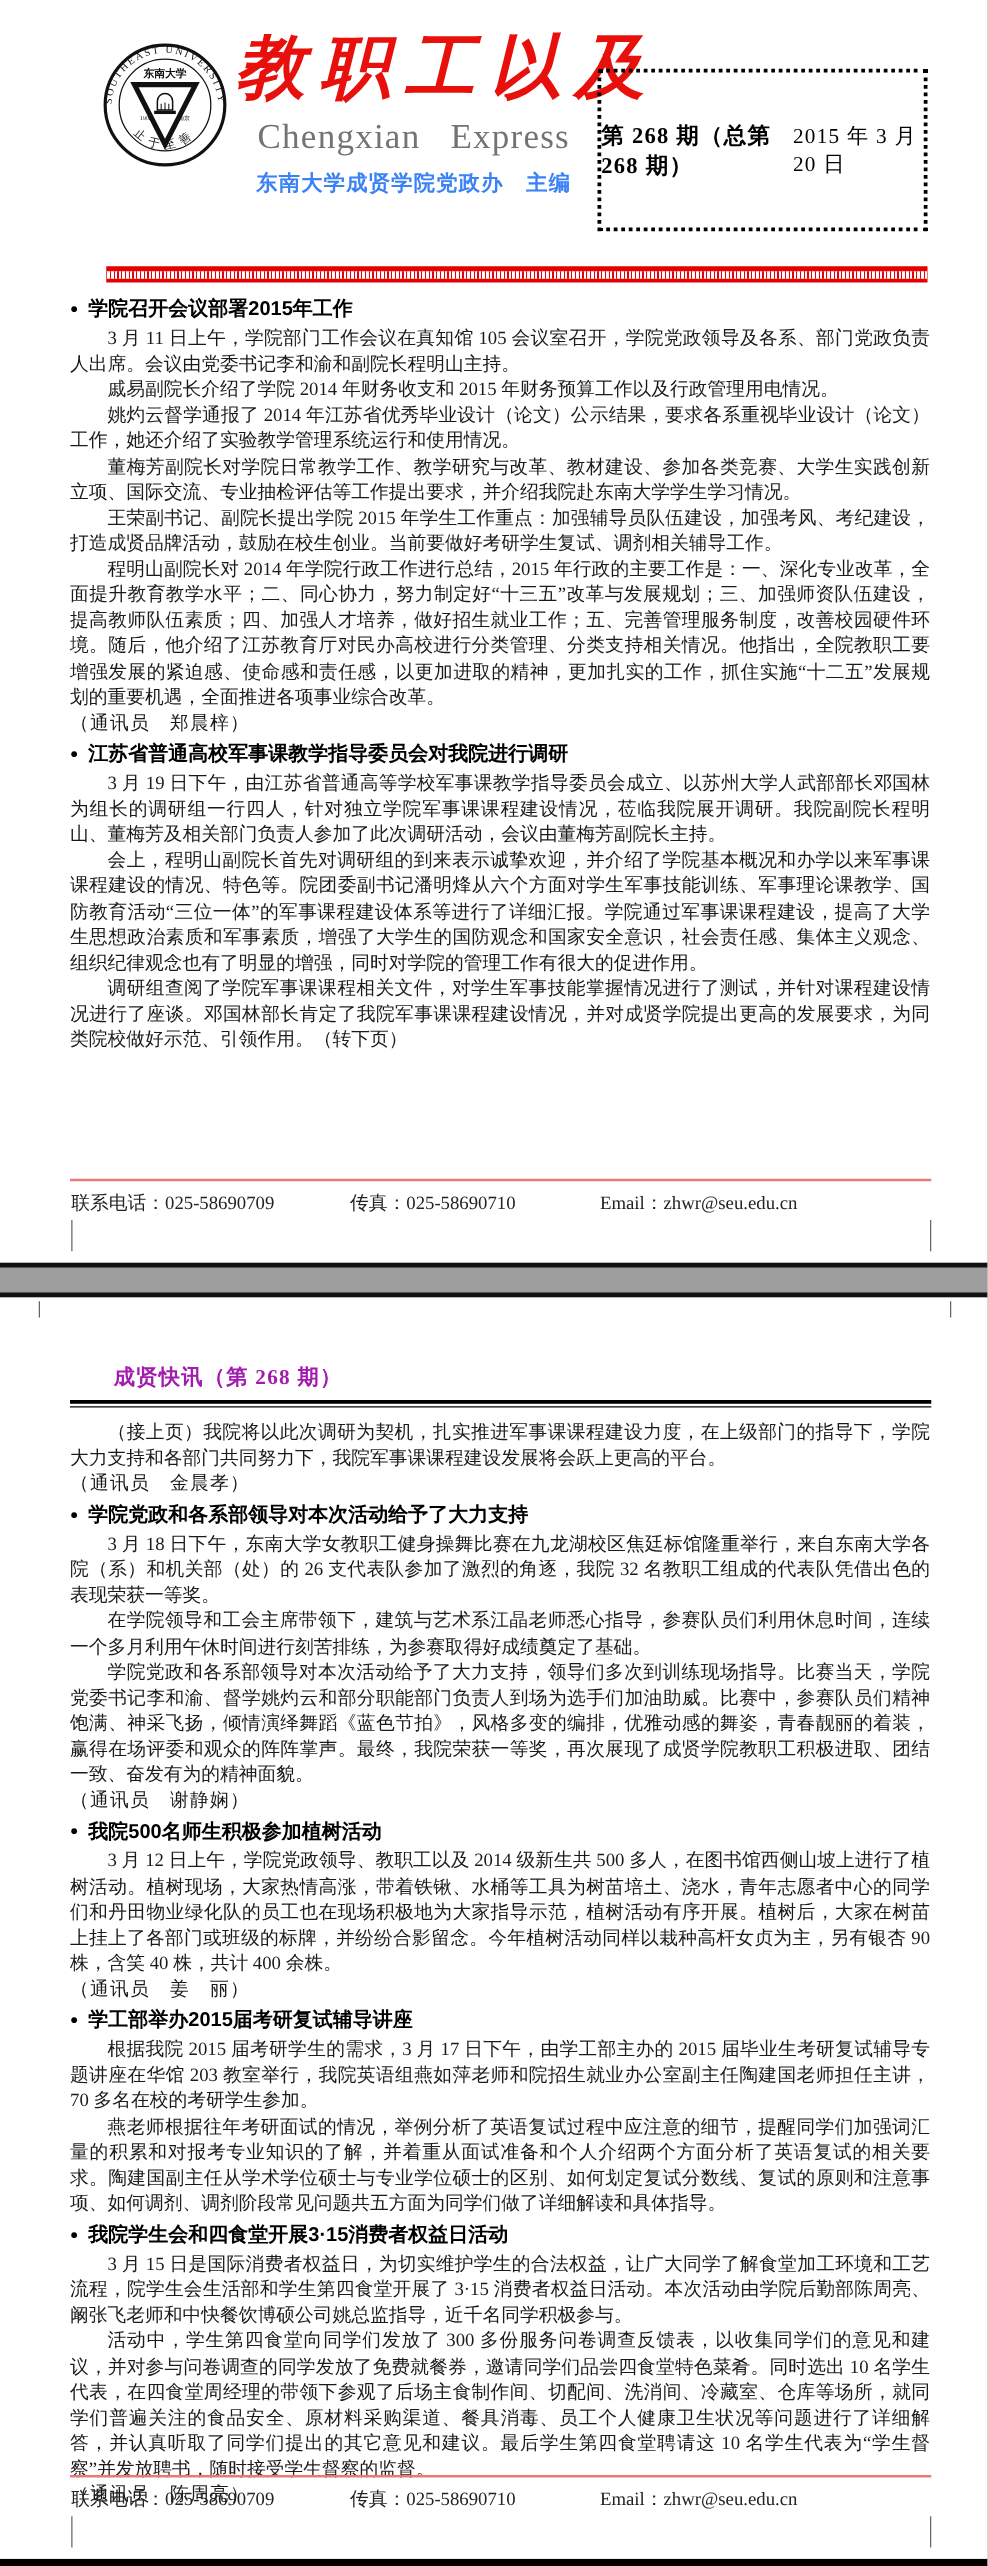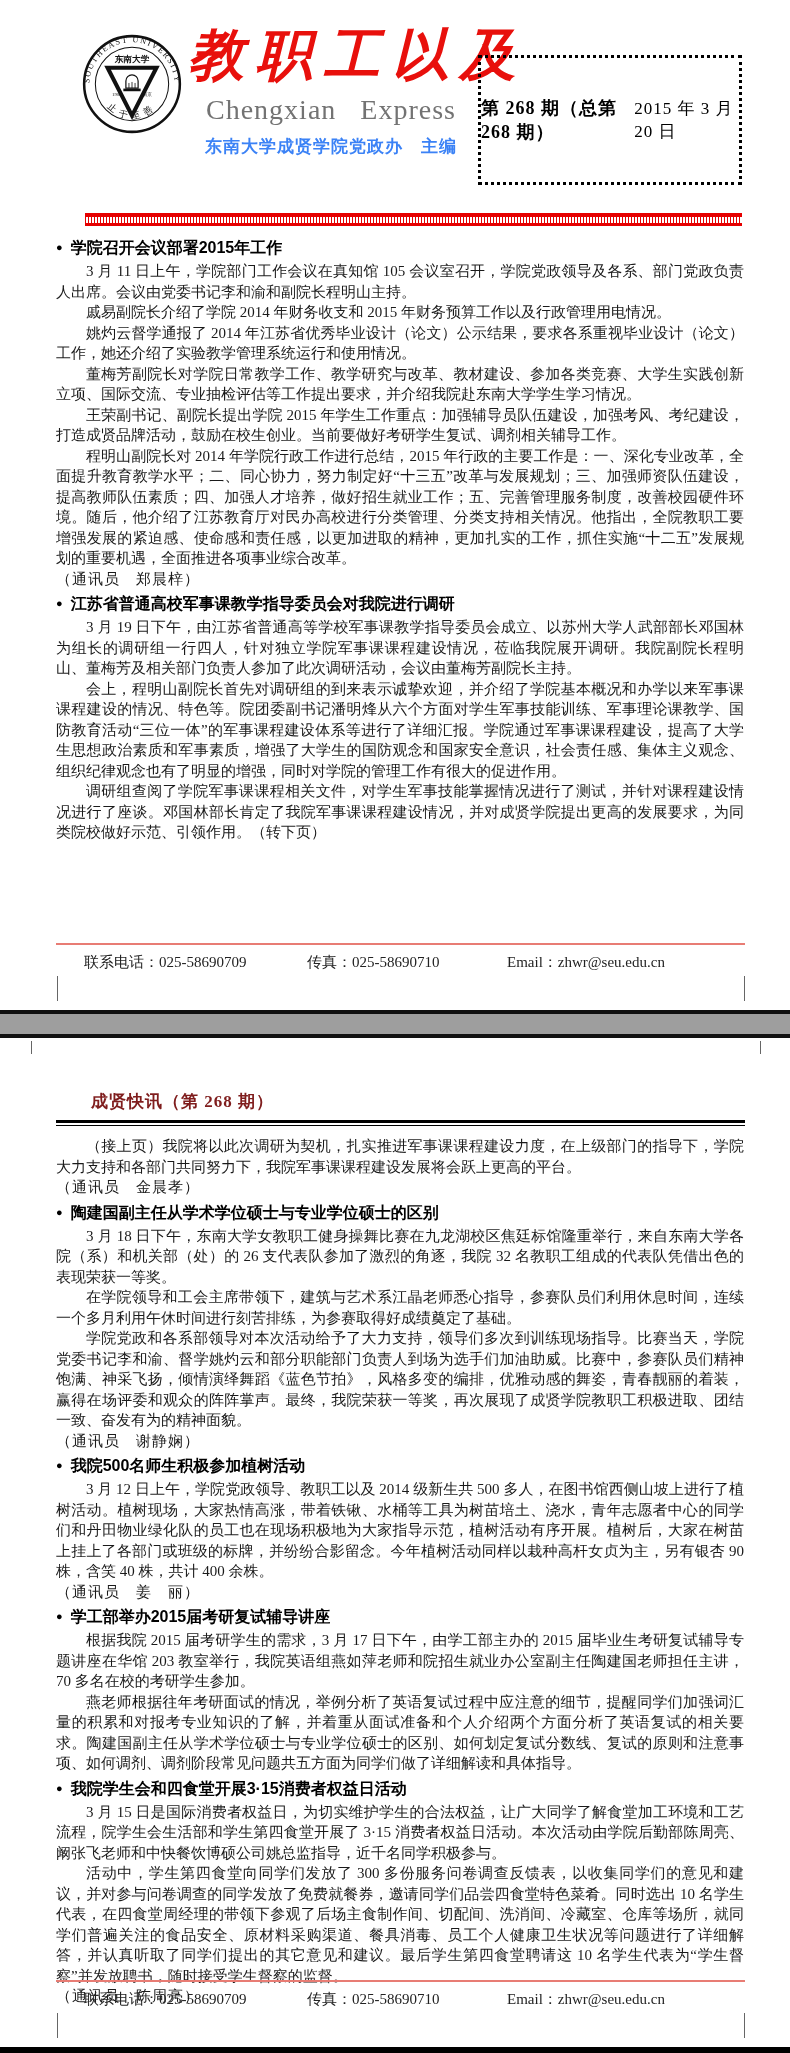--- a/index.html
+++ b/index.html
@@ -24,27 +24,27 @@
 
   
   .content{margin:10px 46px 0 56px;font-size:15px;line-height:20.5px;color:#1a1a1a;}
   .block.headline{font-family:"Liberation Sans","DejaVu Sans",sans-serif;font-weight:bold;font-size:16px;line-height:22px;color:#000;margin:3px 0 2px;}
   .bullet{display:inline-block;font-size:11px;margin-right:8px;vertical-align:2px;}
   .block.para{text-indent:2em;text-align:justify;margin:0;}
   .block.byline{text-align:left;padding-right:14px;font-weight:normal;letter-spacing:1px;}
 
   
   .p2-header{margin:52px 45px 0 56px;}
-  .p2-header-text{font-size:17px;font-weight:bold;color:#7f1d1d;margin-left:35px;letter-spacing:1px;}
+  .p2-header-text{font-size:17px;font-weight:bold;color:#a21caf;margin-left:35px;letter-spacing:1px;}
   .p2-header-rule{margin-top:7px;border-top:3px solid #000;border-bottom:1px solid #000;height:2px;}
 
   
   .footer{position:absolute;left:0;right:0;bottom:38px;}
   .footer-rule{height:2px;background:#e87c74;margin:0 45px 0 56px;}
-  .footer-row{display:flex;margin:8px 45px 0 84px;font-size:15px;color:#222;}
+  .footer-row{display:flex;margin:8px 45px 0 57px;font-size:15px;color:#222;}
   .footer-phone{width:223px;}
   .footer-fax{width:200px;}
   .footer-email{flex:1;}
 
   .mark{position:absolute;width:1px;background:#666;}
   .mark-b-left{left:57px;bottom:9px;height:25px;}
   .mark-b-right{left:744px;bottom:9px;height:25px;}
   .mark-t-left{left:31px;top:3px;height:13px;}
   .mark-t-right{left:760px;top:3px;height:13px;}
 </style>
@@ -128,21 +128,21 @@
     <div class="mark mark-t-right"></div>
 
     <div class="p2-header">
       <div class="p2-header-text">成贤快讯（第 268 期）</div>
       <div class="p2-header-rule"></div>
     </div>
 
     <div class="content" id="page2-blocks">
         <div class="block para">（接上页）我院将以此次调研为契机，扎实推进军事课课程建设力度，在上级部门的指导下，学院大力支持和各部门共同努力下，我院军事课课程建设发展将会跃上更高的平台。</div>
         <div class="block byline">（通讯员　金晨孝）</div>
-        <div class="block headline"><span class="bullet">●</span><span>陶建国副主任从学术学位硕士与专业学位硕士的区别</span></div>
+        <div class="block headline"><span class="bullet">●</span><span>学院党政和各系部领导对本次活动给予了大力支持</span></div>
         <div class="block para">3 月 18 日下午，东南大学女教职工健身操舞比赛在九龙湖校区焦廷标馆隆重举行，来自东南大学各院（系）和机关部（处）的 26 支代表队参加了激烈的角逐，我院 32 名教职工组成的代表队凭借出色的表现荣获一等奖。</div>
         <div class="block para">在学院领导和工会主席带领下，建筑与艺术系江晶老师悉心指导，参赛队员们利用休息时间，连续一个多月利用午休时间进行刻苦排练，为参赛取得好成绩奠定了基础。</div>
         <div class="block para">学院党政和各系部领导对本次活动给予了大力支持，领导们多次到训练现场指导。比赛当天，学院党委书记李和渝、督学姚灼云和部分职能部门负责人到场为选手们加油助威。比赛中，参赛队员们精神饱满、神采飞扬，倾情演绎舞蹈《蓝色节拍》，风格多变的编排，优雅动感的舞姿，青春靓丽的着装，赢得在场评委和观众的阵阵掌声。最终，我院荣获一等奖，再次展现了成贤学院教职工积极进取、团结一致、奋发有为的精神面貌。</div>
         <div class="block byline">（通讯员　谢静娴）</div>
         <div class="block headline"><span class="bullet">●</span><span>我院500名师生积极参加植树活动</span></div>
         <div class="block para">3 月 12 日上午，学院党政领导、教职工以及 2014 级新生共 500 多人，在图书馆西侧山坡上进行了植树活动。植树现场，大家热情高涨，带着铁锹、水桶等工具为树苗培土、浇水，青年志愿者中心的同学们和丹田物业绿化队的员工也在现场积极地为大家指导示范，植树活动有序开展。植树后，大家在树苗上挂上了各部门或班级的标牌，并纷纷合影留念。今年植树活动同样以栽种高杆女贞为主，另有银杏 90 株，含笑 40 株，共计 400 余株。</div>
         <div class="block byline">（通讯员　姜　丽）</div>
         <div class="block headline"><span class="bullet">●</span><span>学工部举办2015届考研复试辅导讲座</span></div>
         <div class="block para">根据我院 2015 届考研学生的需求，3 月 17 日下午，由学工部主办的 2015 届毕业生考研复试辅导专题讲座在华馆 203 教室举行，我院英语组燕如萍老师和院招生就业办公室副主任陶建国老师担任主讲，70 多名在校的考研学生参加。</div>
         <div class="block para">燕老师根据往年考研面试的情况，举例分析了英语复试过程中应注意的细节，提醒同学们加强词汇量的积累和对报考专业知识的了解，并着重从面试准备和个人介绍两个方面分析了英语复试的相关要求。陶建国副主任从学术学位硕士与专业学位硕士的区别、如何划定复试分数线、复试的原则和注意事项、如何调剂、调剂阶段常见问题共五方面为同学们做了详细解读和具体指导。</div>

